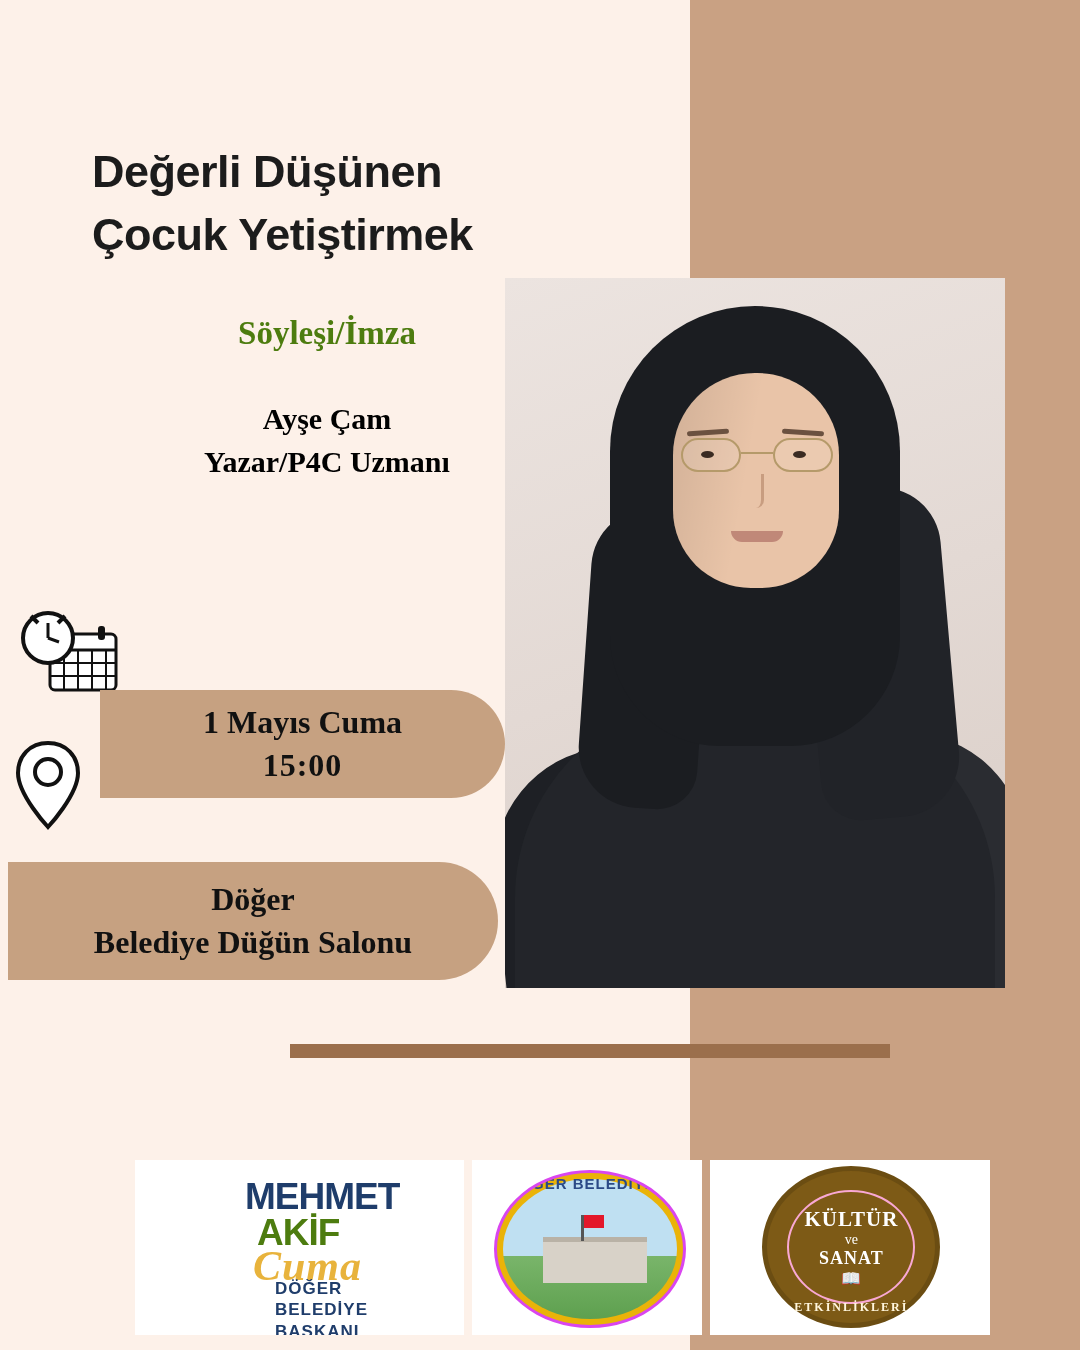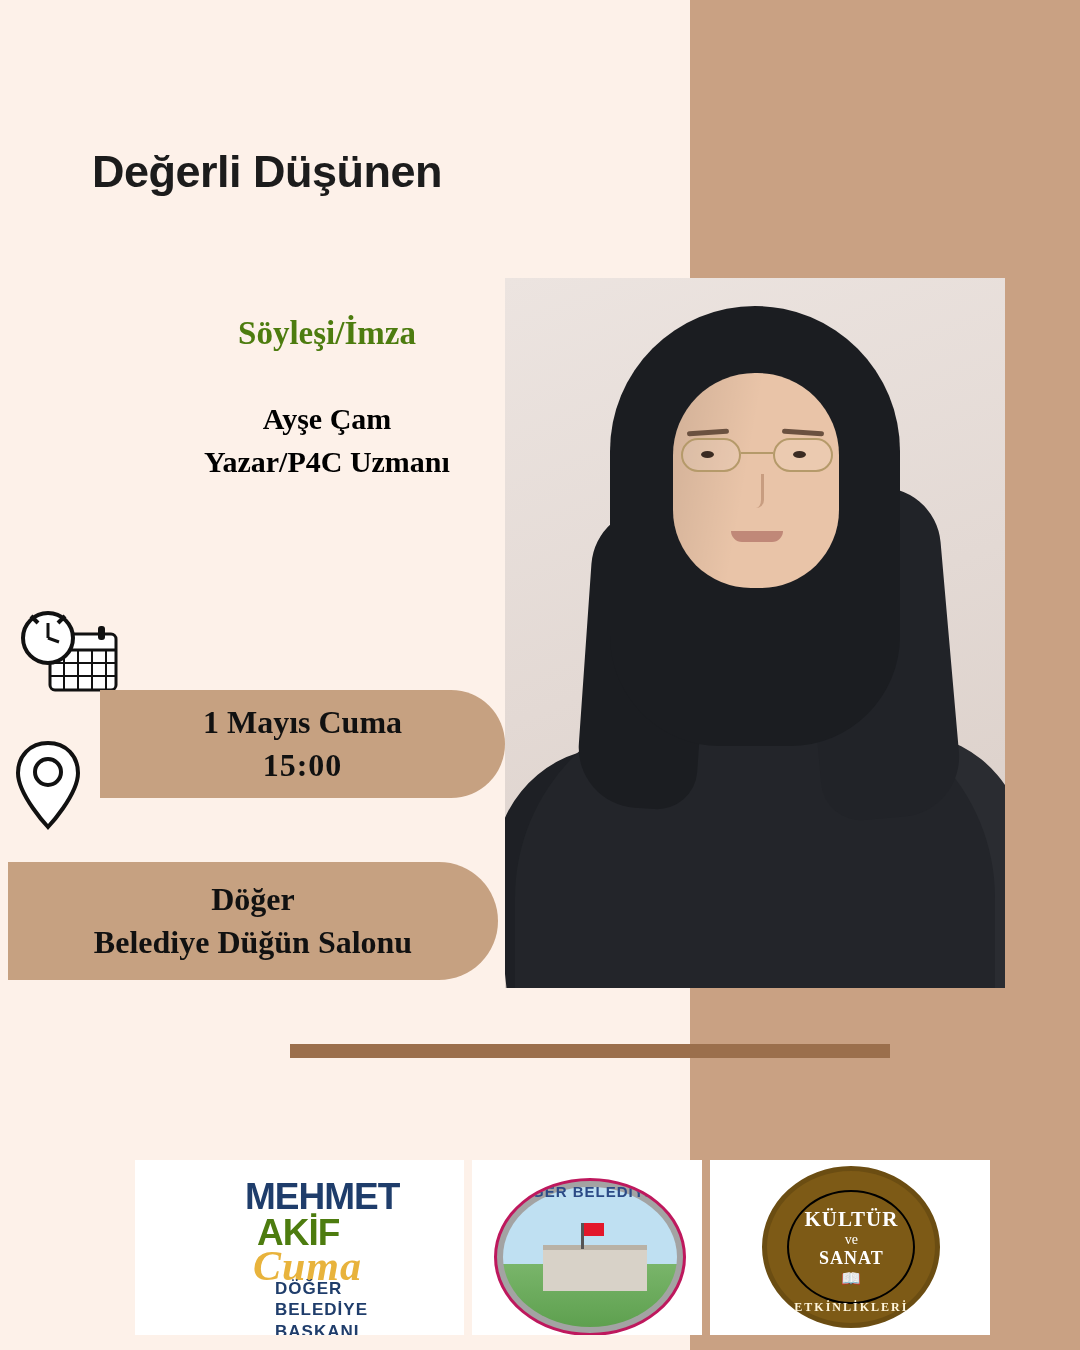--- a/index.html
+++ b/index.html
@@ -270,25 +270,25 @@
     letter-spacing: 1px;
   }
   .mayor-sub {
     position: absolute; left: 140px; top: 118px;
     font-size: 17px; font-weight: bold; color: #1f3d6b;
     line-height: 1.25; letter-spacing: 1px;
     text-align: left;
   }
   
   .muni-seal {
-    position: absolute; left: 22px; top: 18px;
+    position: absolute; left: 22px; top: 10px;
     width: 192px; height: 158px;
-    border: 3px solid #be185d;
+    border: 3px solid #d946ef;
     border-radius: 50%;
-    background: #a3a3a3;
+    background: #eab308;
     overflow: hidden;
   }
   .muni-sky {
     position: absolute; left: 6px; top: 6px; right: 6px; bottom: 6px;
     border-radius: 50%;
     background: linear-gradient(to bottom, #bfe0f2 0%, #bfe0f2 55%, #79b56a 55%, #5ea04f 100%);
   }
   .muni-castle {
     position: absolute; left: 46px; top: 64px;
     width: 104px; height: 46px;
@@ -320,21 +320,21 @@
     background: #7d5a16;
     border: 5px solid #6b4d12;
     color: #fff;
     display: flex; flex-direction: column;
     align-items: center; justify-content: center;
   }
   .kultur-inner {
     width: 128px; height: 114px;
     border-radius: 50%;
     background: #7d5a16;
-    border: 2px solid #000000;
+    border: 2px solid #f9a8d4;
     display: flex; flex-direction: column;
     align-items: center; justify-content: center;
     text-align: center;
   }
   .kultur-l1 { font-size: 21px; font-weight: bold; letter-spacing: 1px; font-family: "Liberation Serif", serif;}
   .kultur-l2 { font-size: 14px; font-family: "Liberation Serif", serif;}
   .kultur-l3 { font-size: 18px; font-weight: bold; letter-spacing: 1px; font-family: "Liberation Serif", serif;}
   .kultur-book { font-size: 16px; line-height: 1; margin-top: 2px;}
   .kultur-arc {
     position: absolute; bottom: 8px; left: 0; width: 100%;
@@ -345,20 +345,21 @@
 </style>
 </head>
 <body>
 
 <div class="poster">
 
   <div class="tan-column"></div>
 
   <div class="headline">
     <div class="line">Değerli Düşünen</div>
+    <div class="line">Çocuk Yetiştirmek</div>
   </div>
 
   <div class="subtitle">Söyleşi/İmza</div>
 
   <div class="speaker">
     <div>Ayşe Çam</div>
     <div>Yazar/P4C Uzmanı</div>
   </div>
 
   <div class="portrait-frame">

